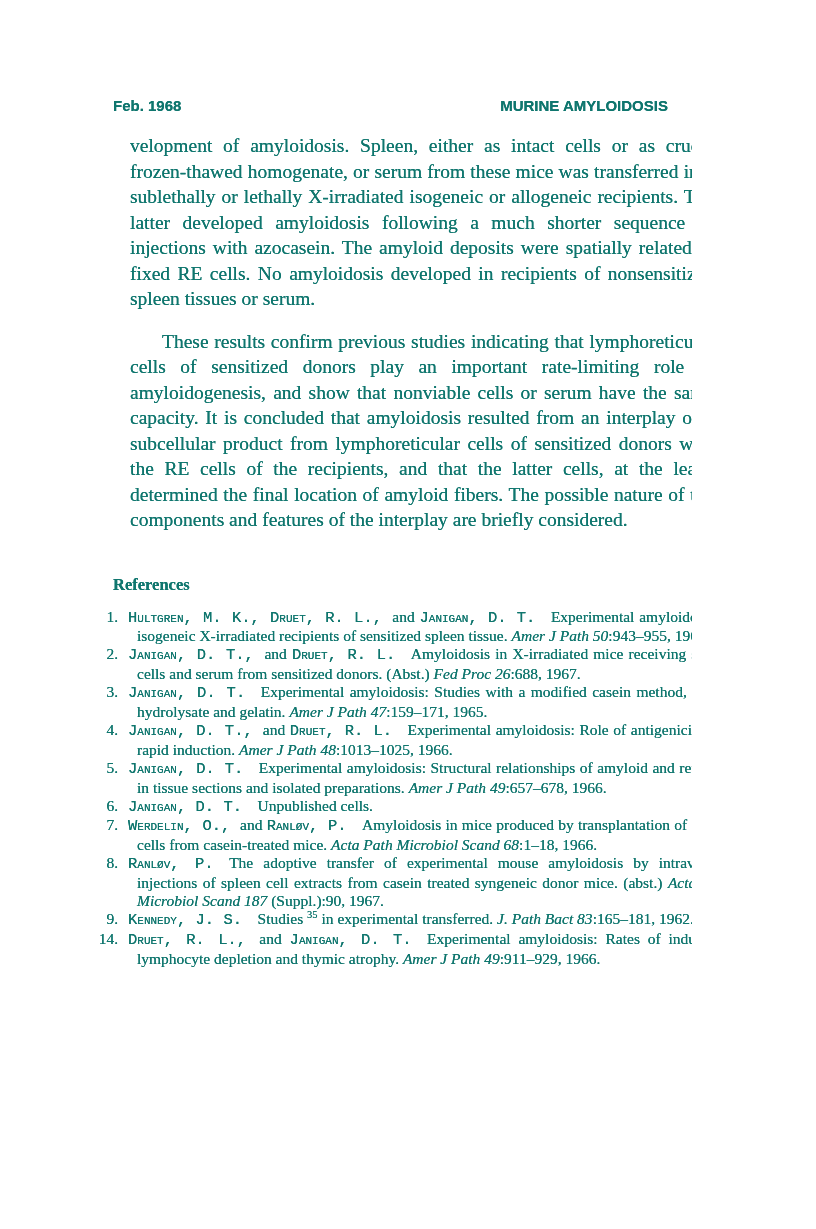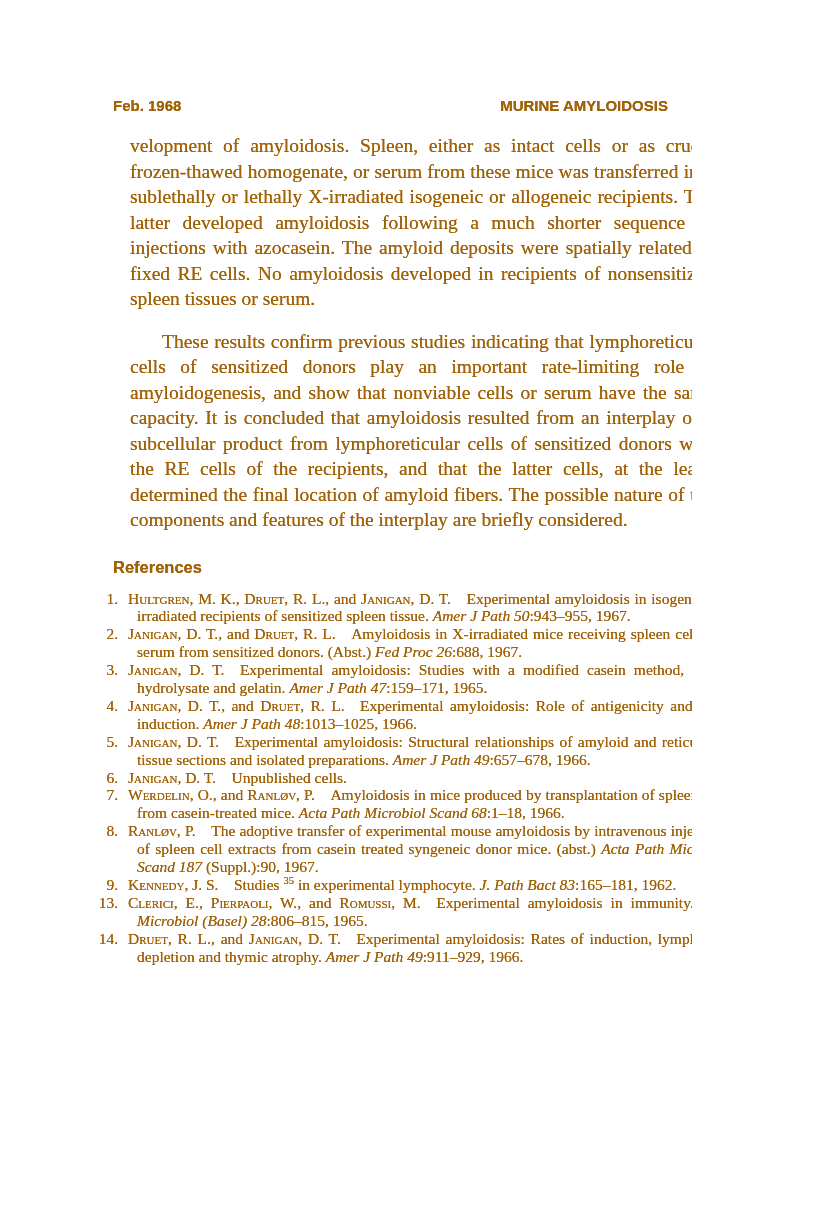--- a/index.html
+++ b/index.html
@@ -1,21 +1,21 @@
 <!DOCTYPE html>
 <html><head>
 <meta charset="utf-8">
 <style>
   html, body { margin: 0; padding: 0; background: #ffffff; }
   .page {
     position: relative;
     width: 692px;
     height: 1229px;
     background: #ffffff;
-    color: #a16207;
+    color: #0f766e;
     font-family: "Liberation Serif", serif;
     overflow: hidden;
     text-shadow: 0 0 0.4px currentColor; 
   }
   .content {
     position: absolute;
     left: 113px;
     top: 97px;
     width: 618px;
   }
@@ -33,22 +33,22 @@
   }
   .body-text {
     margin-top: 19px;
     font-size: 19.5px;
     line-height: 25.5px;
     text-align: justify;
   }
   .body-text p { margin: 17px; }
   .body-text p.indented { text-indent: 32px; }
   .refs-heading {
-    margin-top: 25px;
-    font-family: Liberation Sans, sans-serif;
+    margin-top: 42px;
+    font-family: Liberation Serif, serif;
     font-weight: 700;
     font-size: 16.5px;
   }
   .refs {
     margin-top: 13px;
     margin-left: -24px; 
     font-size: 15.5px;
     line-height: 17.9px;
   }
   .ref { display: flex; }
@@ -56,21 +56,21 @@
     flex: 0 0 29px;
     text-align: right;
     margin-right: 10px;
   }
   .ref-body {
     flex: 1;
     text-align: justify;
     padding-left: 9px;
     text-indent: -9px;
   }
-  .sc  { font-variant: small-caps; }
+  .sc  { font-variant: small-caps; font-family: Liberation Mono, monospace; }
   .it  { font-style: italic; margin-top: 8px; }
   .sup { vertical-align: super; font-size: 0.68em; line-height: 0; }
 </style>
 </head>
 <body>
 
 <div class="page">
   <div class="content">
 
     <div class="page-header">
@@ -116,25 +116,21 @@
         <div class="ref">
           <span class="ref-num">7.</span>
           <span class="ref-body"><span class="sc">Werdelin, O., </span><span>and </span><span class="sc">Ranløv, P.</span><span> Amyloidosis in mice produced by transplantation of spleen cells from casein-treated mice. </span><span class="it">Acta Path Microbiol Scand 68</span><span>:1–18, 1966.</span></span>
         </div>
         <div class="ref">
           <span class="ref-num">8.</span>
           <span class="ref-body"><span class="sc">Ranløv, P.</span><span> The adoptive transfer of experimental mouse amyloidosis by intravenous injections of spleen cell extracts from casein treated syngeneic donor mice. (abst.) </span><span class="it">Acta Path Microbiol Scand 187</span><span> (Suppl.):90, 1967.</span></span>
         </div>
         <div class="ref">
           <span class="ref-num">9.</span>
-          <span class="ref-body"><span class="sc">Kennedy, J. S.</span><span> Studies </span><span class="sup">35</span><span> in experimental lymphocyte. </span><span class="it">J. Path Bact 83</span><span>:165–181, 1962.</span></span>
-        </div>
-        <div class="ref">
-          <span class="ref-num">13.</span>
-          <span class="ref-body"><span class="sc">Clerici, E., Pierpaoli, W., </span><span>and </span><span class="sc">Romussi, M.</span><span> Experimental amyloidosis in immunity. </span><span class="it">Path Microbiol (Basel) 28</span><span>:806–815, 1965.</span></span>
+          <span class="ref-body"><span class="sc">Kennedy, J. S.</span><span> Studies </span><span class="sup">35</span><span> in experimental transferred. </span><span class="it">J. Path Bact 83</span><span>:165–181, 1962.</span></span>
         </div>
         <div class="ref">
           <span class="ref-num">14.</span>
           <span class="ref-body"><span class="sc">Druet, R. L., </span><span>and </span><span class="sc">Janigan, D. T.</span><span> Experimental amyloidosis: Rates of induction, lymphocyte depletion and thymic atrophy. </span><span class="it">Amer J Path 49</span><span>:911–929, 1966.</span></span>
         </div>
       </div>
 
   </div>
 </div>
 

